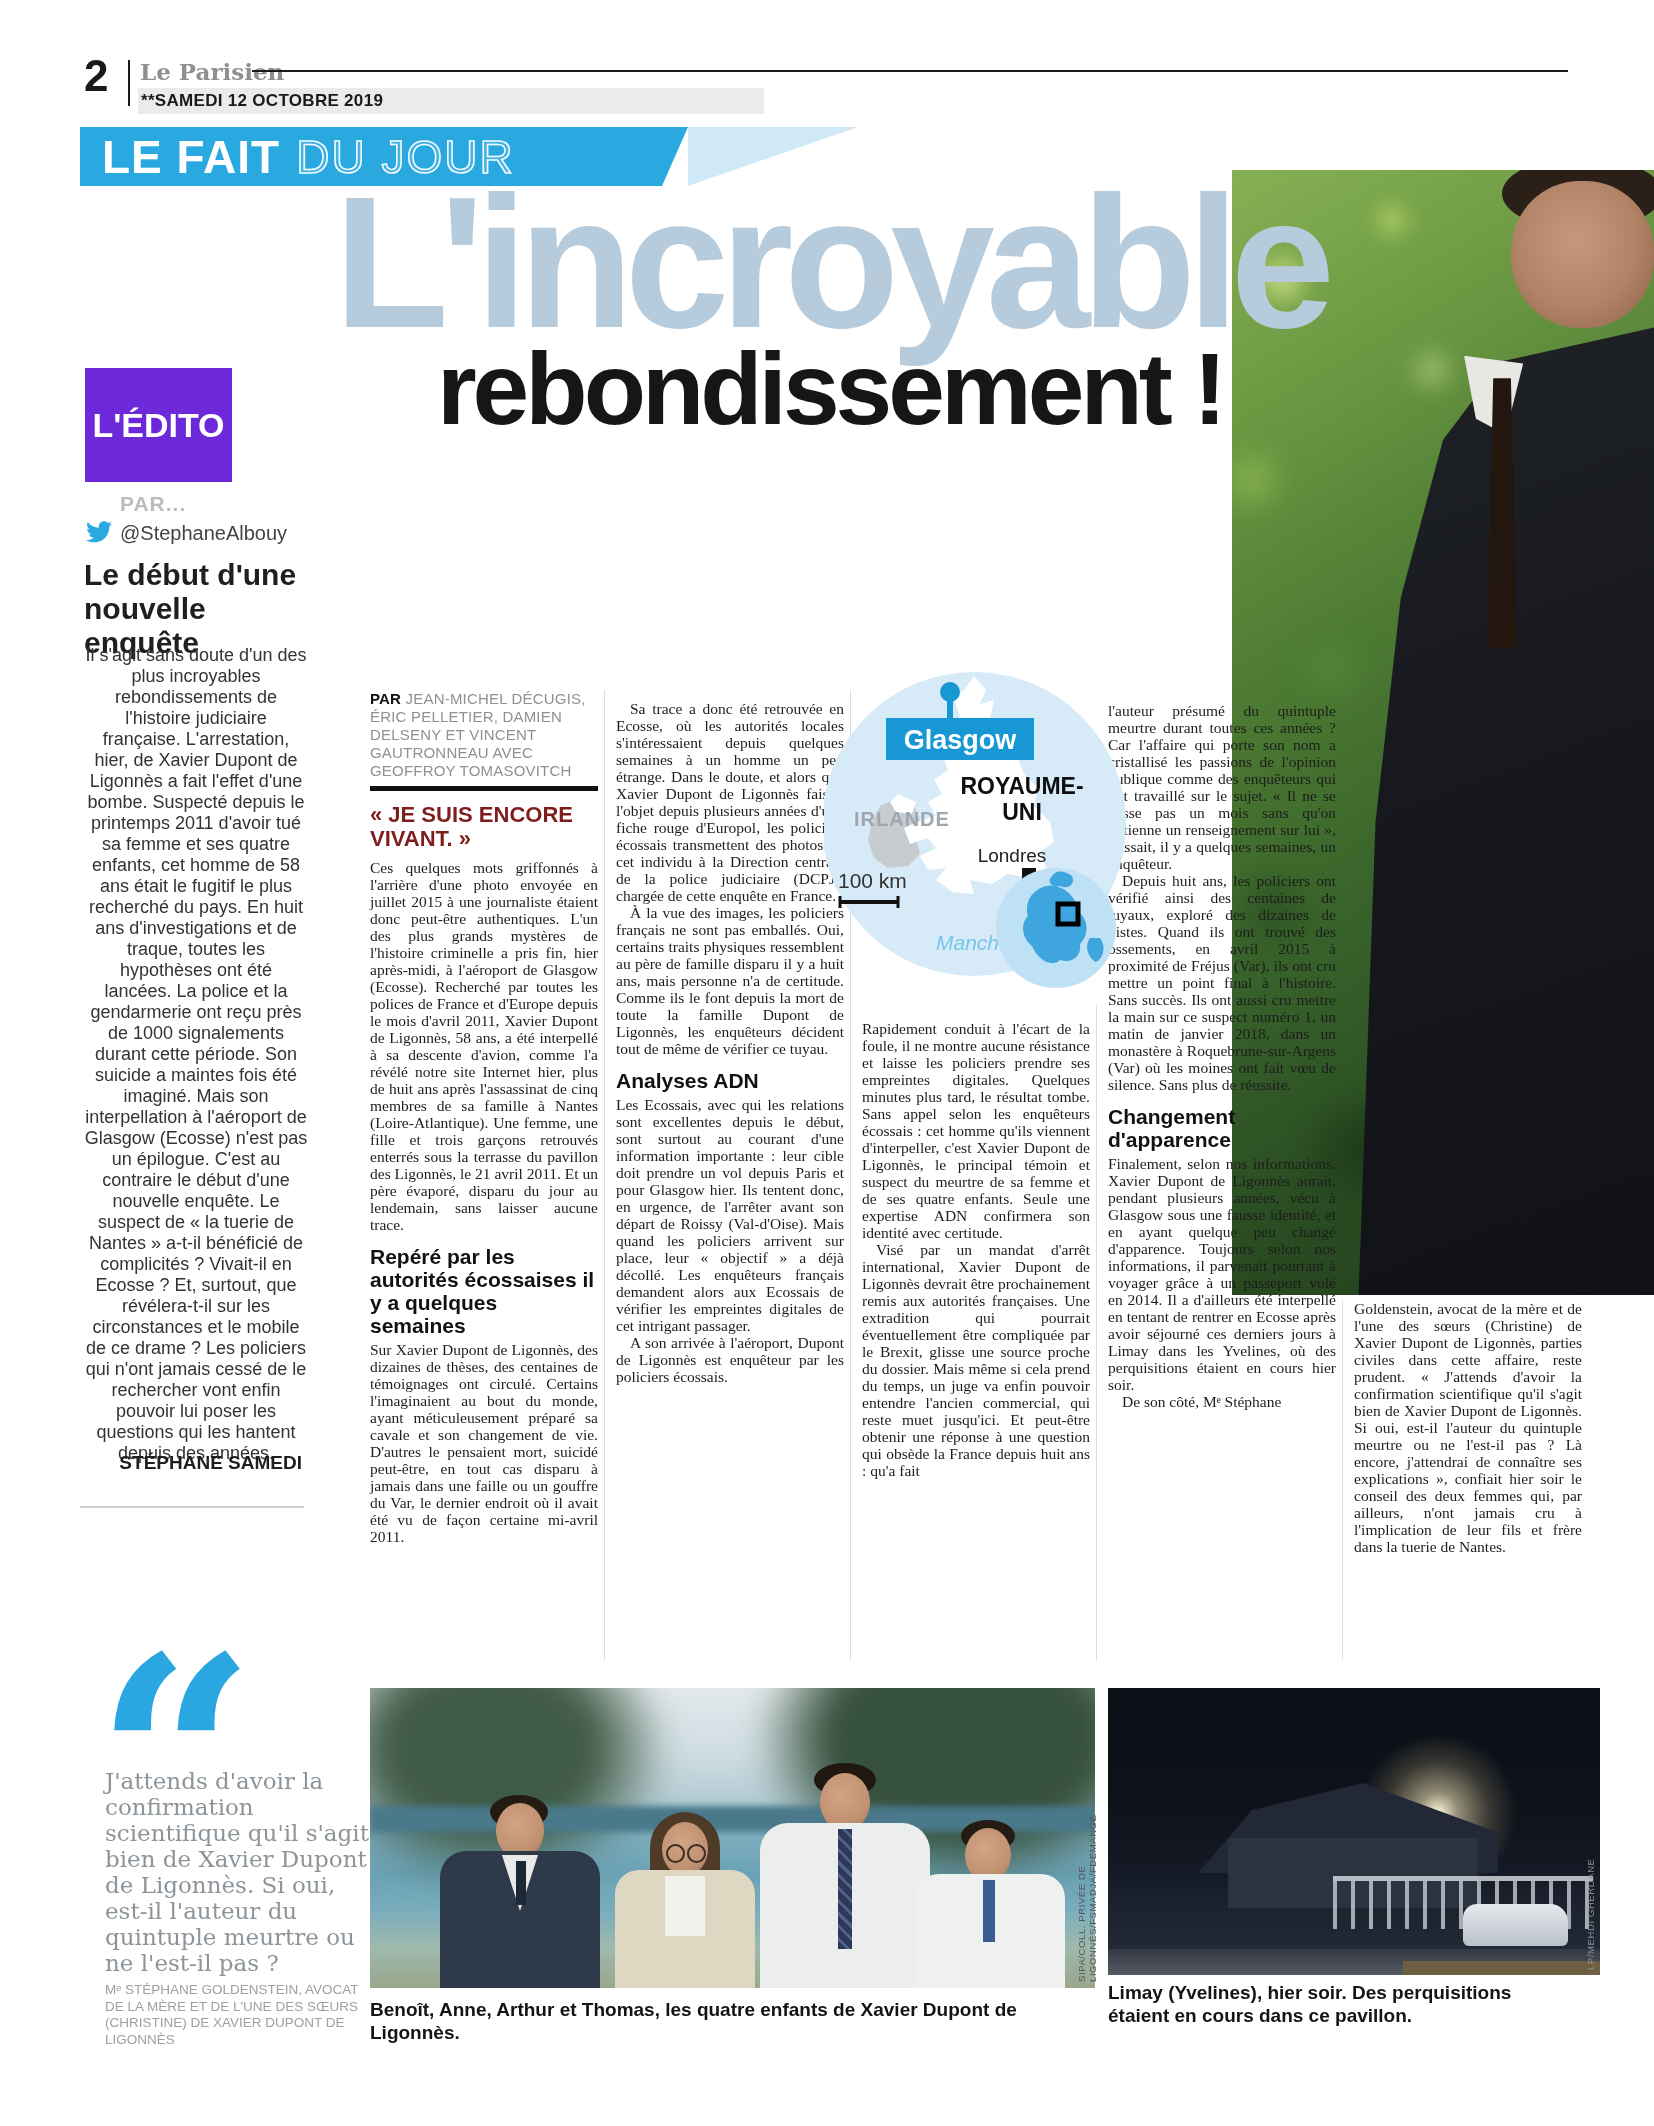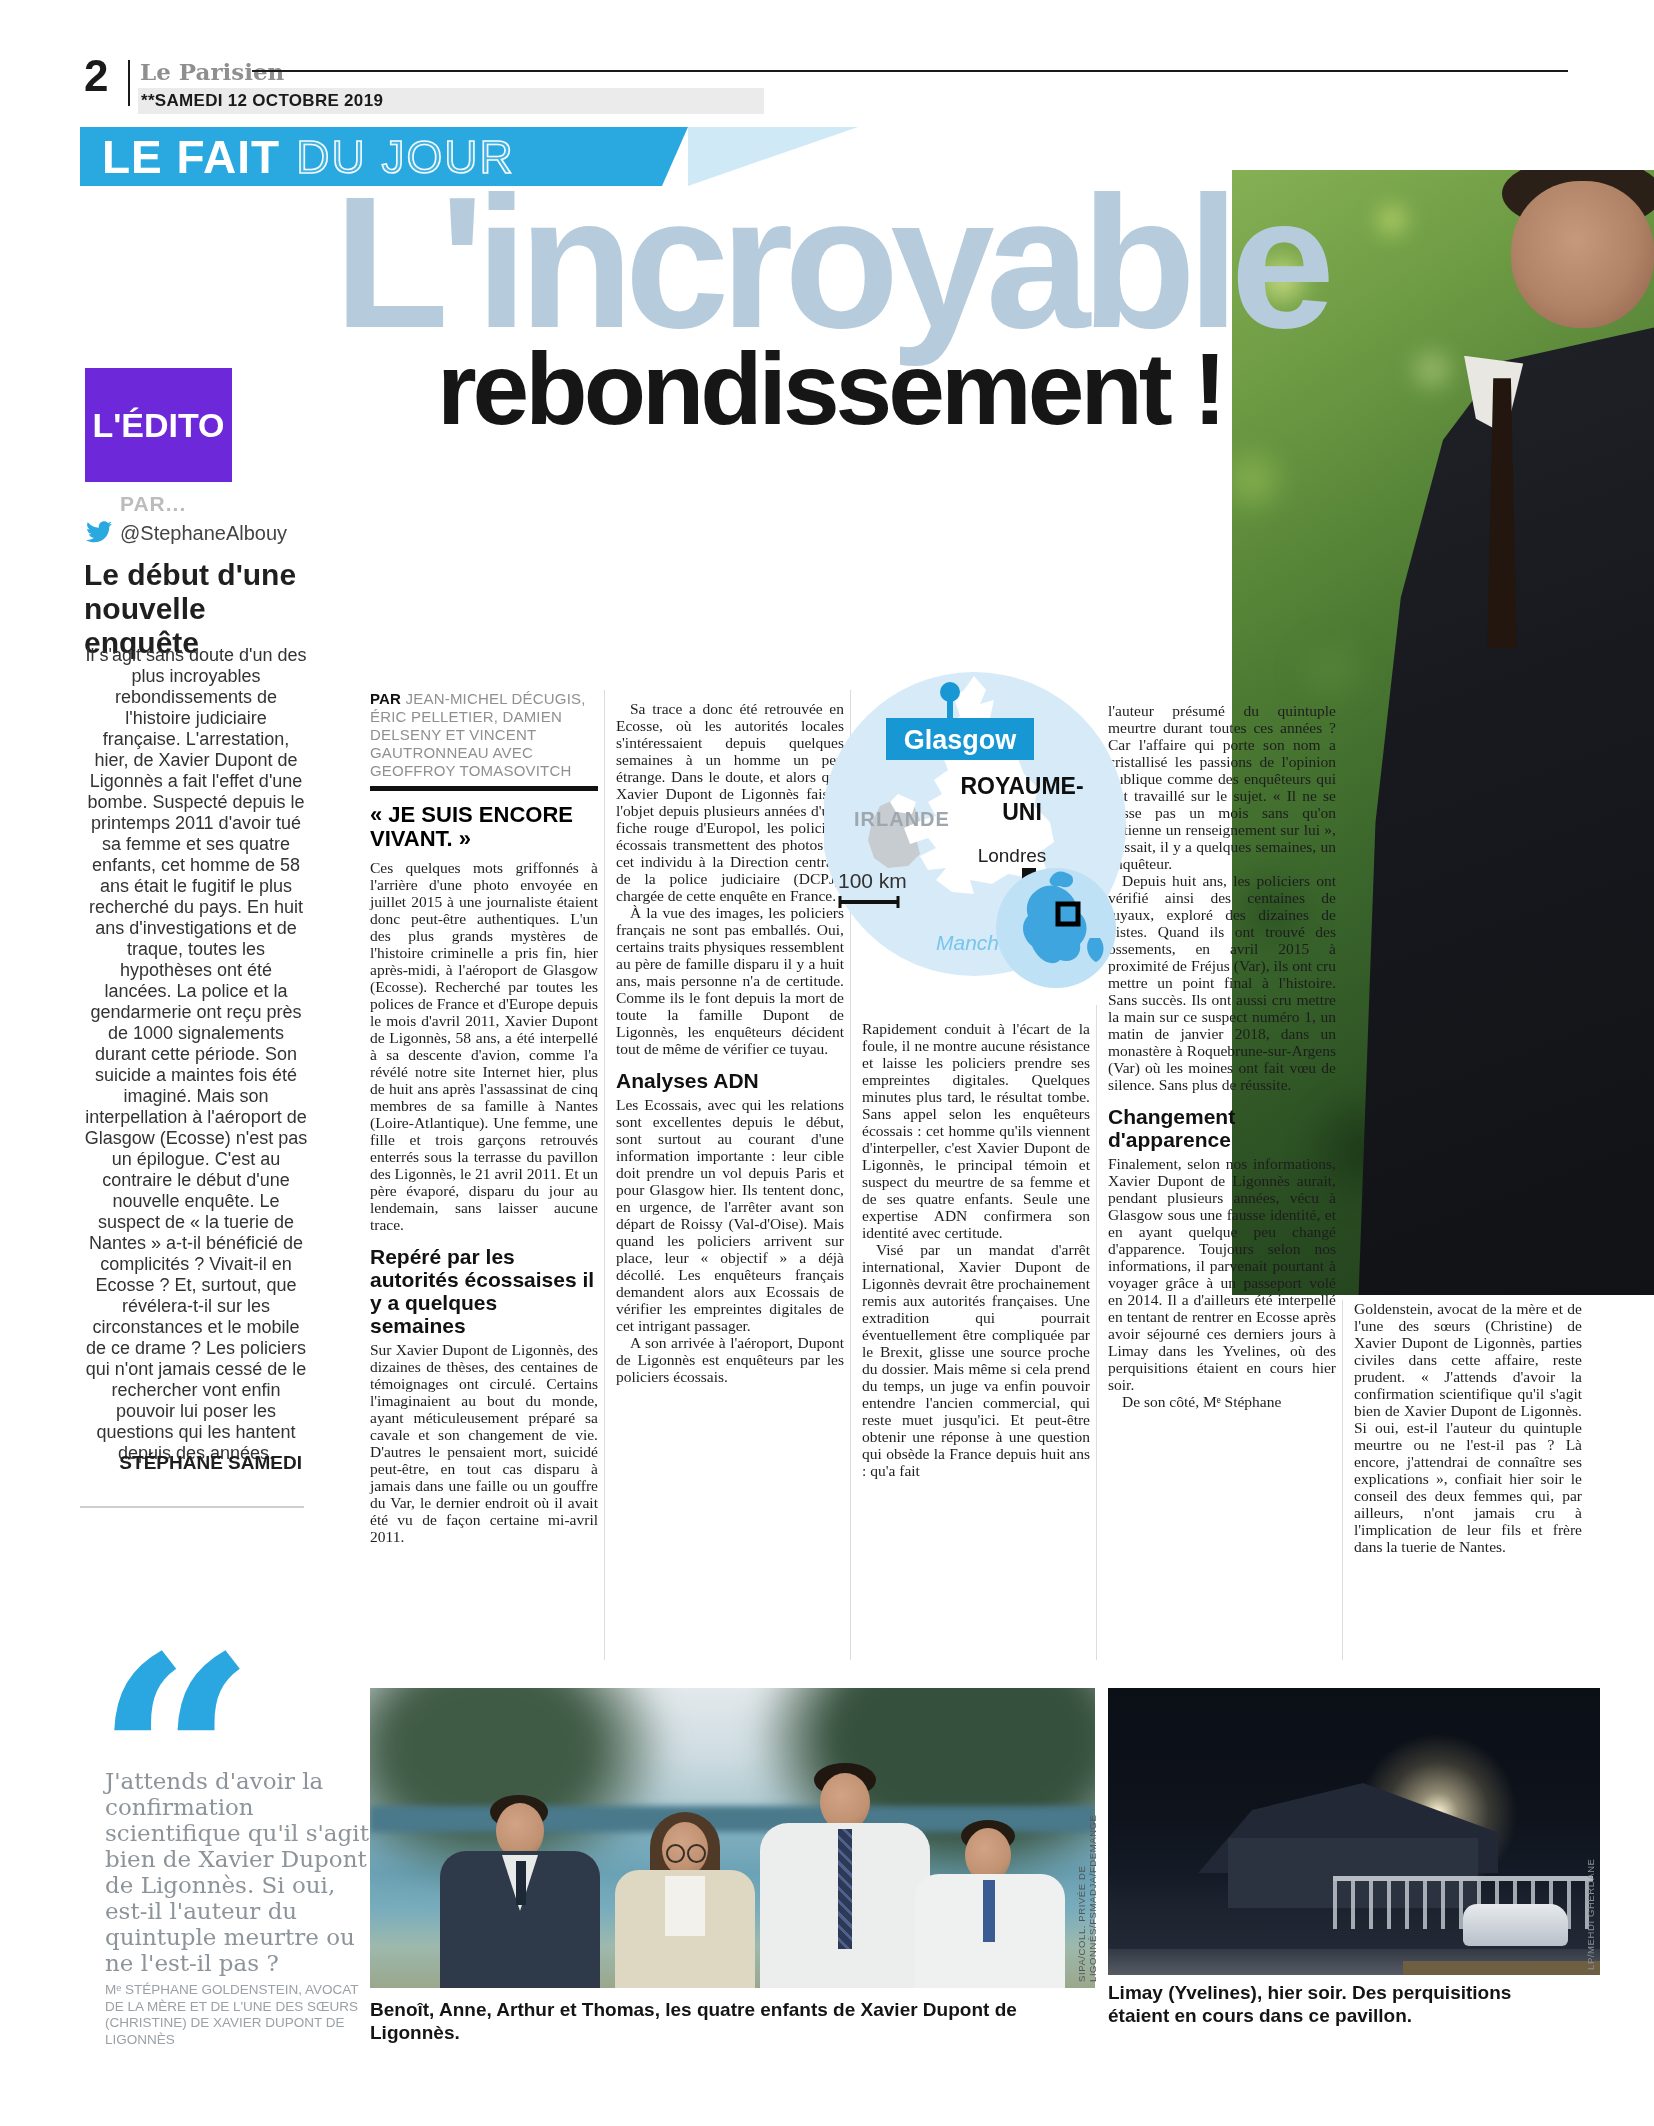--- a/index.html
+++ b/index.html
@@ -68,21 +68,21 @@
   
   .article-col{position:absolute;width:228px;font-family:"Liberation Serif",serif;font-size:15.5px;
        line-height:17px;color:#1d1d1d;text-align:justify;hyphens:auto;}
   .article-col p{margin:0;}
   .article-col p.ind{text-indent:14px;}
   .byline{font-family:"Liberation Sans",sans-serif;font-size:15px;line-height:18px;color:#909090;
        text-align:left;letter-spacing:.2px;margin:0;}
   .byline .par{font-weight:900;color:#111;}
   .byline-rule{width:228px;height:5px;background:#111;margin:6px 0 12px;}
   h3.lead{font-family:"Liberation Sans",sans-serif;font-size:22px;line-height:24px;font-weight:900;
-       color:#000000;margin:0 0 8px;text-align:left;}
+       color:#7f1d1d;margin:0 0 8px;text-align:left;}
   h4.sub{font-family:"Liberation Sans",sans-serif;font-size:21px;line-height:23px;font-weight:800;
        color:#111;margin:12px 0 4px;text-align:left;}
   .colrule{width:1px;background:#dcdcdc;}
 
   
   .map{left:824px;top:656px;width:304px;height:340px;z-index:4;}
   .map text{font-family:"Liberation Sans",sans-serif;}
 
   
   .qmarks{left:95px;top:1648px;font-family:"DejaVu Serif",serif;font-size:280px;line-height:.8;
@@ -175,21 +175,21 @@
     <p>Ces quelques mots griffonnés à l'arrière d'une photo envoyée en juillet 2015 à une journaliste étaient donc peut-être authentiques. L'un des plus grands mystères de l'histoire criminelle a pris fin, hier après-midi, à l'aéroport de Glasgow (Ecosse). Recherché par toutes les polices de France et d'Europe depuis le mois d'avril 2011, Xavier Dupont de Ligonnès, 58 ans, a été interpellé à sa descente d'avion, comme l'a révélé notre site Internet hier, plus de huit ans après l'assassinat de cinq membres de sa famille à Nantes (Loire-Atlantique). Une femme, une fille et trois garçons retrouvés enterrés sous la terrasse du pavillon des Ligonnès, le 21 avril 2011. Et un père évaporé, disparu du jour au lendemain, sans laisser aucune trace.</p>
     <h4 class="sub">Repéré par les autorités écossaises il y a quelques semaines</h4>
     <p>Sur Xavier Dupont de Ligonnès, des dizaines de thèses, des centaines de témoignages ont circulé. Certains l'imaginaient au bout du monde, ayant méticuleusement préparé sa cavale et son changement de vie. D'autres le pensaient mort, suicidé peut-être, en tout cas disparu à jamais dans une faille ou un gouffre du Var, le dernier endroit où il avait été vu de façon certaine mi-avril 2011.</p>
   </div>
 
   <div class="article-col" style="left:616px;top:700px;">
     <p class="ind">Sa trace a donc été retrouvée en Ecosse, où les autorités locales s'intéressaient depuis quelques semaines à un homme un peu étrange. Dans le doute, et alors que Xavier Dupont de Ligonnès faisait l'objet depuis plusieurs années d'une fiche rouge d'Europol, les policiers écossais transmettent des photos de cet individu à la Direction centrale de la police judiciaire (DCPJ), chargée de cette enquête en France.</p>
     <p class="ind">À la vue des images, les policiers français ne sont pas emballés. Oui, certains traits physiques ressemblent au père de famille disparu il y a huit ans, mais personne n'a de certitude. Comme ils le font depuis la mort de toute la famille Dupont de Ligonnès, les enquêteurs décident tout de même de vérifier ce tuyau.</p>
     <h4 class="sub">Analyses ADN</h4>
     <p>Les Ecossais, avec qui les relations sont excellentes depuis le début, sont surtout au courant d'une information importante : leur cible doit prendre un vol depuis Paris et pour Glasgow hier. Ils tentent donc, en urgence, de l'arrêter avant son départ de Roissy (Val-d'Oise). Mais quand les policiers arrivent sur place, leur « objectif » a déjà décollé. Les enquêteurs français demandent alors aux Ecossais de vérifier les empreintes digitales de cet intrigant passager.</p>
-    <p class="ind">A son arrivée à l'aéroport, Dupont de Ligonnès est enquêteurs par les policiers écossais.</p>
+    <p class="ind">A son arrivée à l'aéroport, Dupont de Ligonnès est enquêteur par les policiers écossais.</p>
   </div>
 
   <svg class="abs map" viewBox="0 0 304 340">
     <circle cx="150" cy="168" r="152" fill="#d6eaf7"></circle>
     <polygon points="56,150 74,142 90,150 96,164 92,182 96,198 84,210 64,212 50,202 44,184 48,166" fill="#c7ccd1"></polygon>
     <polygon points="74,138 92,146 88,158 72,156 66,146" fill="#ffffff"></polygon>
     <polygon points="150,20 162,34 156,48 170,44 166,62 182,70 176,88 192,98 200,118 214,132 210,150 226,166 230,186 216,196 222,212 206,222 184,218 168,228 146,224 150,238 128,236 112,224 122,212 104,214 96,200 112,192 104,182 86,188 80,172 98,164 112,160 104,146 118,138 110,124 124,114 118,98 130,88 124,70 136,60 130,42 140,34" fill="#ffffff"></polygon>
     <rect x="123" y="40" width="6" height="22" fill="#1798d5"></rect>
     <circle cx="126" cy="36" r="10" fill="#1798d5"></circle>
     <rect x="62" y="62" width="148" height="42" fill="#1798d5"></rect>

